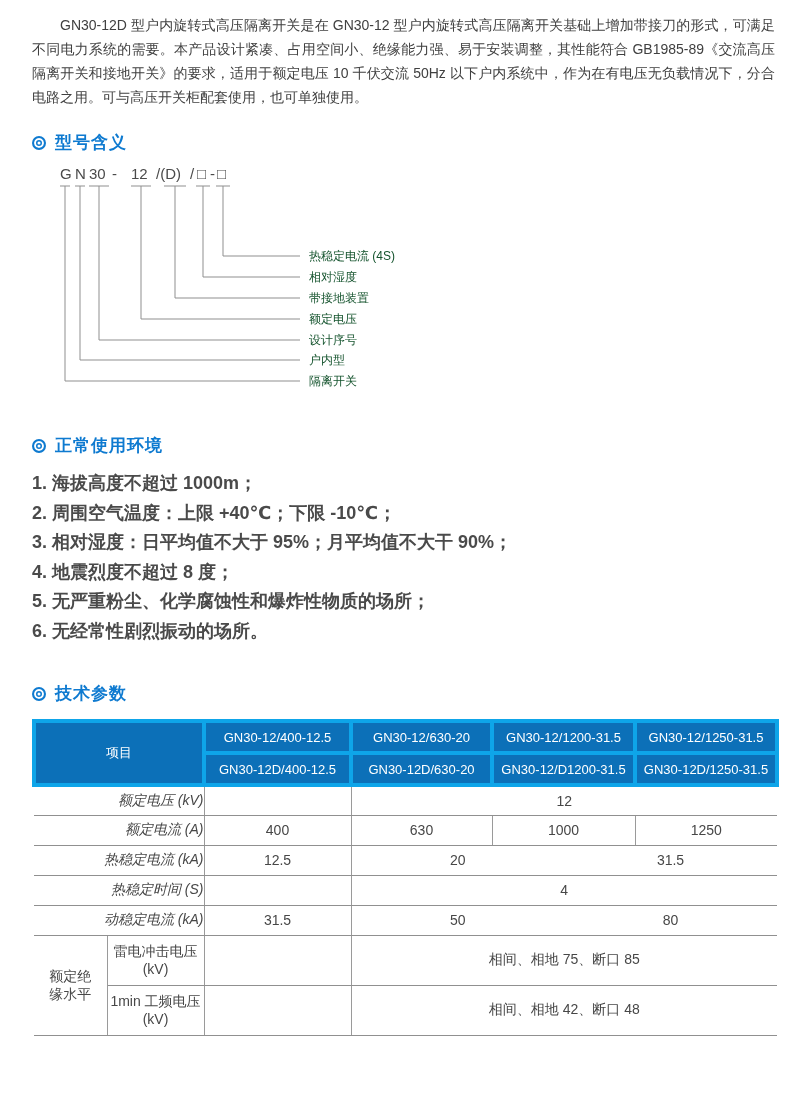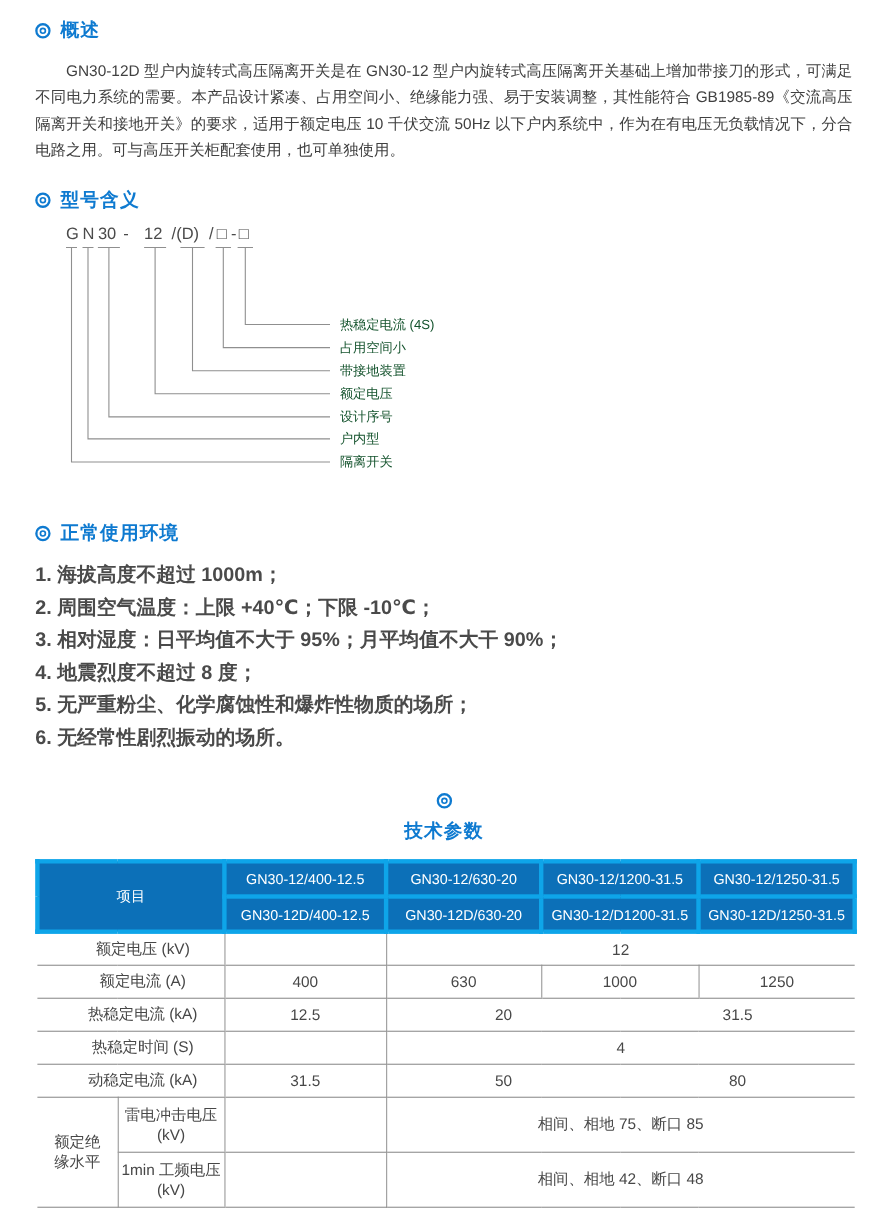--- a/index.html
+++ b/index.html
@@ -21,21 +21,21 @@
     letter-spacing:1px;
   }
   .ring {
     width:14px; height:14px; flex:0 0 14px;
     border:2px solid #0e7ad0; border-radius:50%;
     box-shadow: inset 0 0 0 2px #ffffff, inset 0 0 0 3.5px #0e7ad0;
   }
   .h-overview { padding-top:16px; }
   .h-model { margin-top:22px; }
   .h-env { margin-top:38px; }
-  .h-specs { margin-top:36px;flex-direction:column; }
+  .h-specs { margin-top:36px; }
 
   
   .paras { margin-top:13px; }
   .para {
     font-size:14px; line-height:24px; color:#404040;
     text-align:justify; text-indent:2em;
   }
 
   
   .diagram { position:relative; margin-left:28px; margin-top:10px; height:232px; }
@@ -61,34 +61,30 @@
   }
   .specs-table th {
     background:#0c70b8; color:#ffffff; font-weight:normal; font-size:13px;
     border:4px solid #0ea5e9; height:32px; text-align:center;
   }
   .specs-table td { border-bottom:1px solid #909090; height:30px; }
   .specs-table tbody tr:first-child td { border-top:1px solid #909090; }
   .row-tall td { height:50px; }
   .vl { border-left:1px solid #9a9a9a; }
   .vr { border-right:1px solid #9a9a9a; }
-  .lbl { text-align:center; padding-left:22px; }
+  .lbl { text-align:right; padding-left:22px;font-style:italic; }
   .val { text-align:center; }
   .grp, .sub { text-align:center; white-space:pre-line; line-height:18px; }
 </style>
 </head>
 <body>
 
 <div class="page">
   <div class="content">
 
-    <div class="heading h-overview">
-      <span class="ring"></span>
-      <span>概述</span>
-    </div>
     <div class="paras">
       <p class="para">GN30-12D 型户内旋转式高压隔离开关是在 GN30-12 型户内旋转式高压隔离开关基础上增加带接刀的形式，可满足不同电力系统的需要。本产品设计紧凑、占用空间小、绝缘能力强、易于安装调整，其性能符合 GB1985-89《交流高压隔离开关和接地开关》的要求，适用于额定电压 10 千伏交流 50Hz 以下户内系统中，作为在有电压无负载情况下，分合电路之用。可与高压开关柜配套使用，也可单独使用。</p>
     </div>
 
     <div class="heading h-model">
       <span class="ring"></span>
       <span>型号含义</span>
     </div>
     <div class="diagram">
       <span class="fp" style="left:0px">G</span>
@@ -108,21 +104,21 @@
           <path d="M136 2 H150 M143 2 V93 H240"></path>
           <path d="M104 2 H126 M115 2 V114 H240"></path>
           <path d="M71 2 H91 M81 2 V135 H240"></path>
           <path d="M29 2 H49 M39 2 V156 H240"></path>
           <path d="M15 2 H25 M20 2 V176 H240"></path>
           <path d="M0 2 H10 M5 2 V197 H240"></path>
         </g>
       </svg>
 
       <div class="dlabel" style="top:82px">热稳定电流 (4S)</div>
-      <div class="dlabel" style="top:103px">占用空间小</div>
+      <div class="dlabel" style="top:103px">相对湿度</div>
       <div class="dlabel" style="top:124px">带接地装置</div>
       <div class="dlabel" style="top:145px">额定电压</div>
       <div class="dlabel" style="top:166px">设计序号</div>
       <div class="dlabel" style="top:186px">户内型</div>
       <div class="dlabel" style="top:207px">隔离开关</div>
     </div>
 
     <div class="heading h-env">
       <span class="ring"></span>
       <span>正常使用环境</span>

